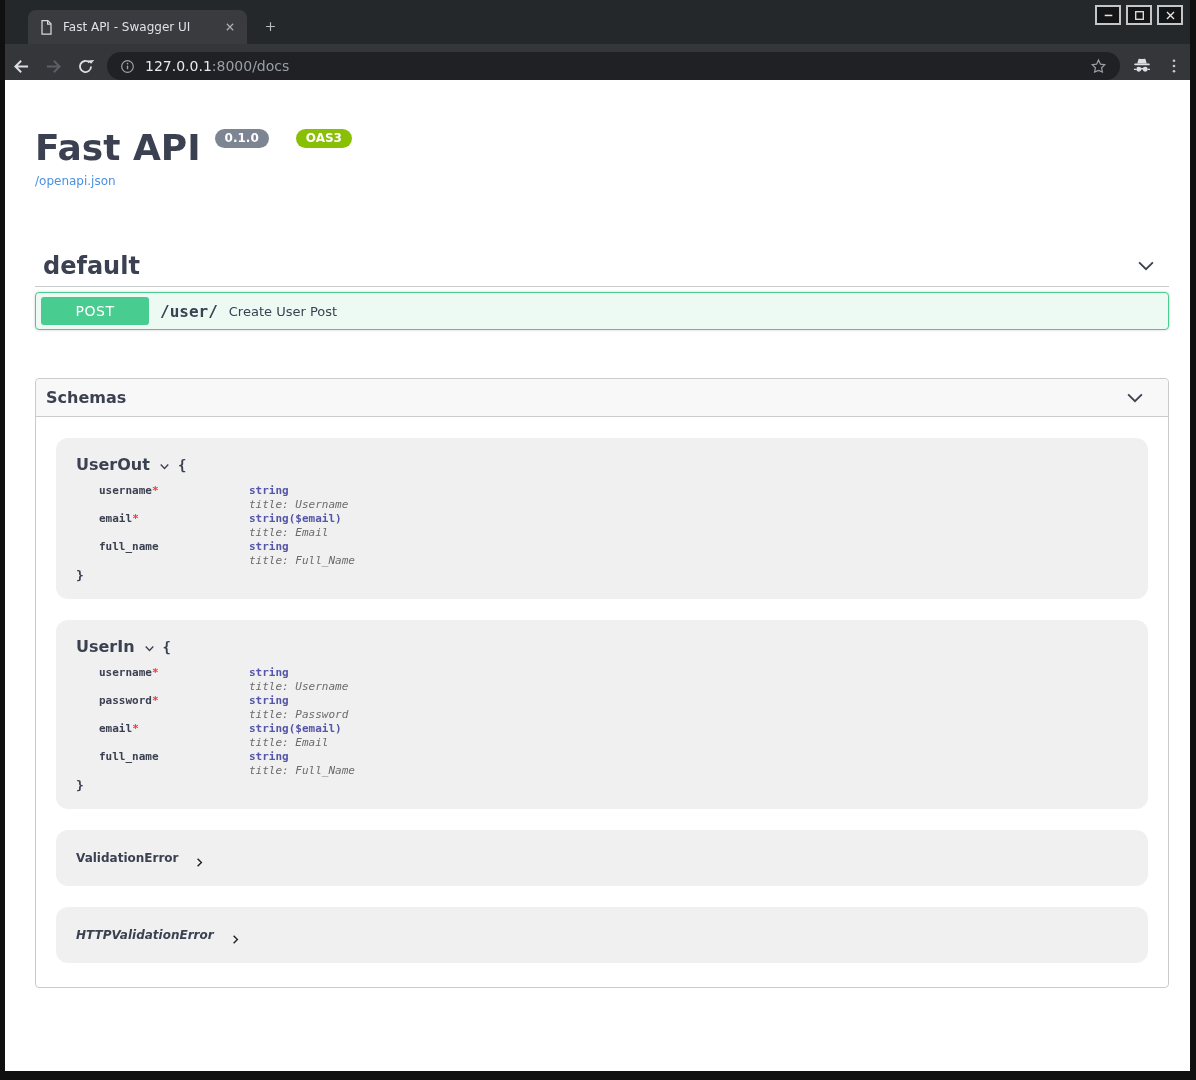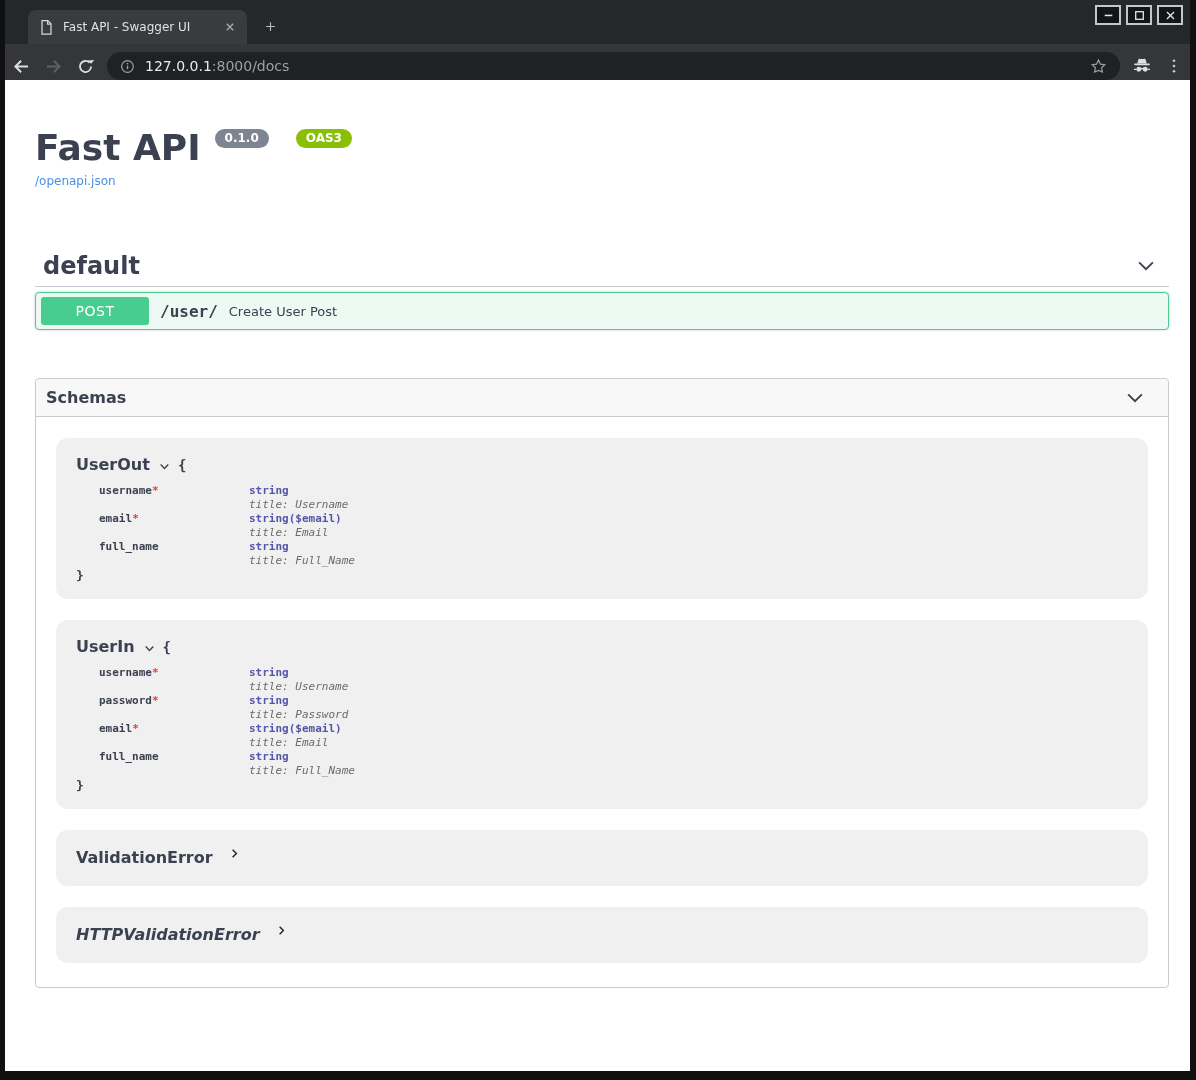--- a/index.html
+++ b/index.html
@@ -79,21 +79,21 @@
   .brace, .brace-close { font-family:"DejaVu Sans Mono","Liberation Mono",monospace;
     font-size:14px; font-weight:bold; }
   .props { margin-top:8px; }
   .prop-row { display:flex; font-family:"DejaVu Sans Mono","Liberation Mono",monospace;
     font-size:11px; line-height:14px; }
   .prop-name { margin-left:23px; width:150px; font-weight:bold; flex:none; }
   .star { color:var(--required-red,#e93e3e); }
   .prop-type { color:var(--type-purple,#5555aa); font-weight:bold; }
   .prop-meta { color:var(--prop-meta-gray,#6b6b6b); font-style:italic; }
   .brace-close { margin-top:0; font-size:13px; }
-  .collapsed-head { display:flex; align-items:flex-start; gap:15px; font-size:16px;
+  .collapsed-head { display:flex; align-items:flex-end; gap:15px; font-size:12px;
     font-weight:bold; line-height:24px; cursor:pointer; }
 </style>
 </head>
 <body>
 
 <div class="window">
 
   <div class="tabstrip">
     <div class="tab">
       <span style="display:flex;">

